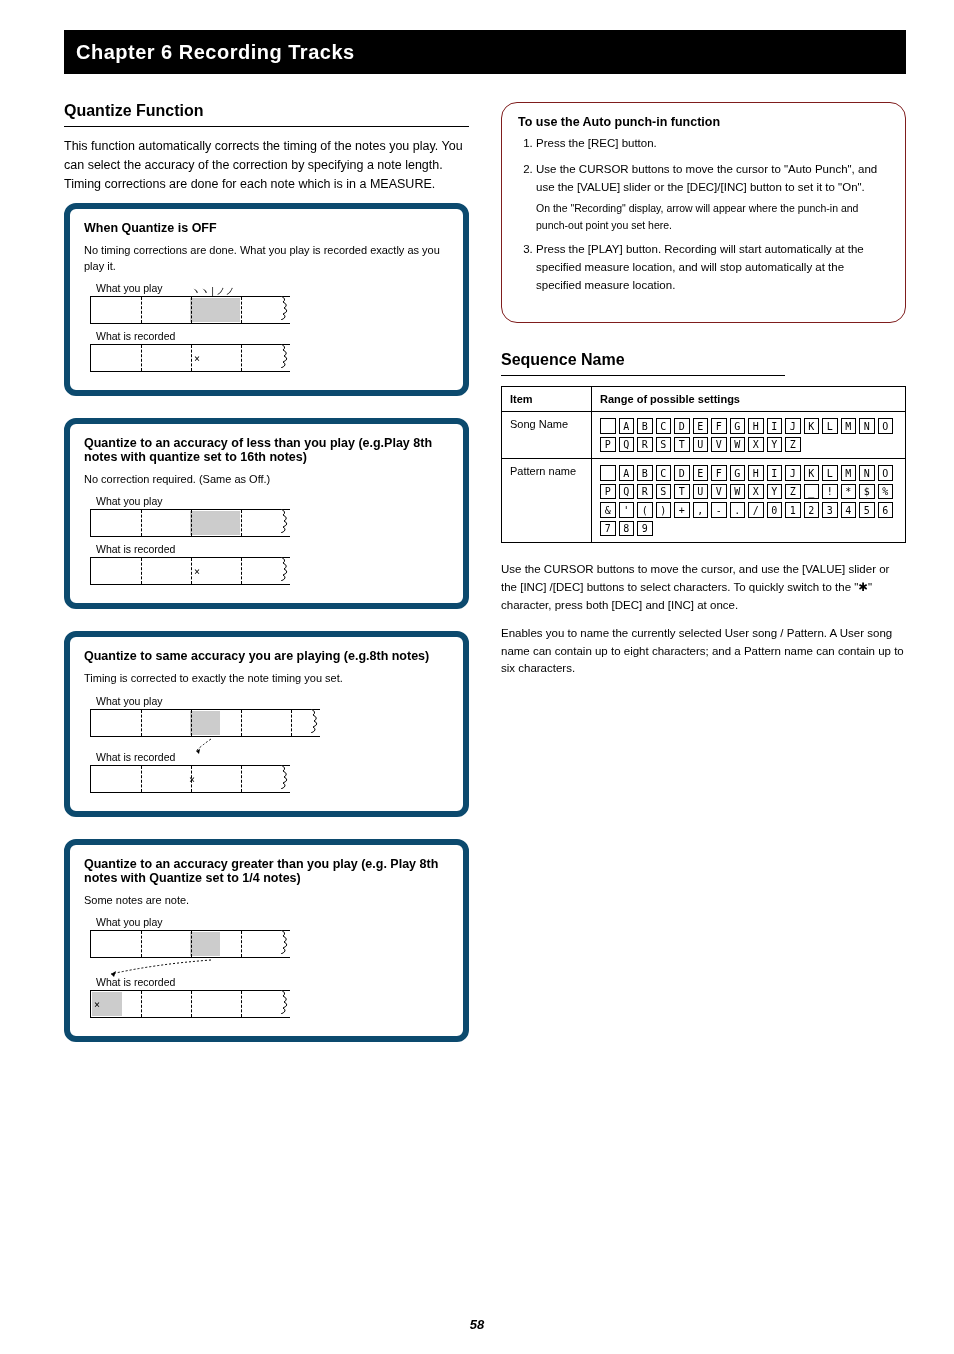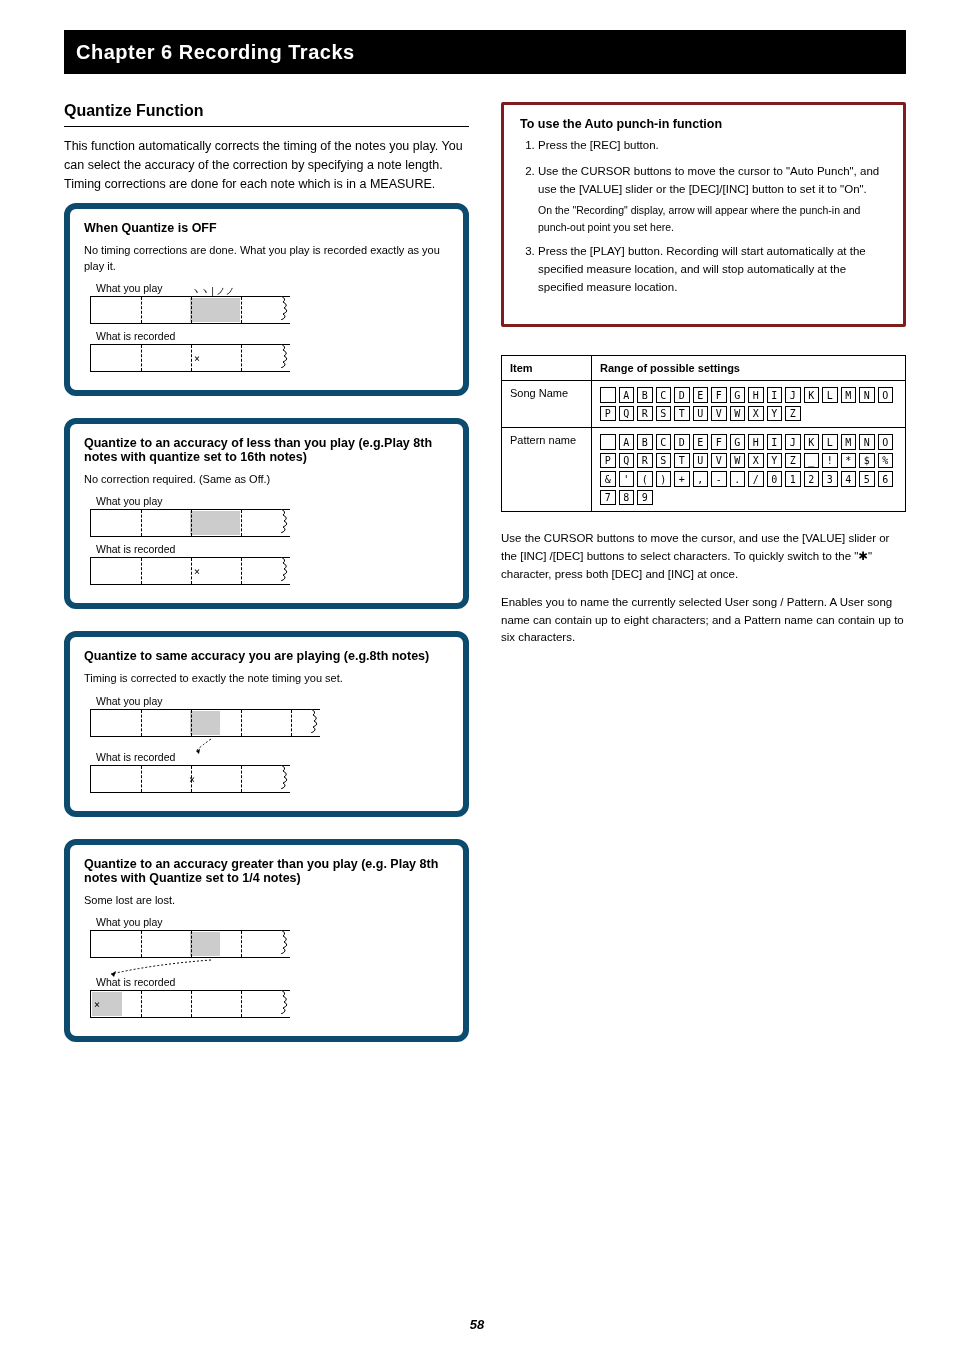--- a/index.html
+++ b/index.html
@@ -22,21 +22,21 @@
   .tape-wrap { margin-left: 6px; }
   .tape { position: relative; border: 1px solid #000; border-right: none; height: 28px; width: 200px; background: #fff; }
   .tape .div { position: absolute; top: 0; bottom: 0; width: 0; border-left: 1px dashed #000; }
   .tape .rend { position: absolute; right: -1px; top: -1px; bottom: -1px; width: 10px; }
   .tape .shade { position: absolute; top: 1px; bottom: 1px; background: #ccc; }
   .tape .marks { position: absolute; font-size: 9px; top: -12px; }
   .tape .xmark { position: absolute; top: 50%; transform: translateY(-50%); font-size: 10px; font-family: monospace; }
   .panel svg.arrow { display: block; margin: 0 0 0 6px; }
 
   
-  .autopunch { border: 3px solid #7f1d1d; border-radius: 2px; padding: 12px 16px 20px 16px; margin-bottom: 28px; }
+  .autopunch { border: 1px solid #7f1d1d; border-radius: 16px; padding: 12px 16px 20px 16px; margin-bottom: 28px; }
   .autopunch .ptitle { font-weight: bold; font-size: 12.5px; margin-bottom: 6px; }
   .autopunch ol { margin-left: 18px; font-size: 11.5px; line-height: 1.55; }
   .autopunch li { margin-bottom: 8px; }
   .subnote { font-size: 10.5px; margin-top: 4px; margin-left: 0px; }
 
   
   .name-table { width: 100%; border-collapse: collapse; font-size: 11px; }
   .name-table th, .name-table td { border: 1px solid #000; padding: 6px 8px; vertical-align: top; text-align: left; }
   .name-table th { font-weight: bold; }
   .char-grid { display: flex; flex-wrap: wrap; gap: 3px; }
@@ -142,21 +142,21 @@
             <span class="xmark" style="left:98px;">×</span>
             <svg class="rend" viewBox="0 0 10 24" width="10" height="24">
                 <path d="M0 0 Q6 3 2 6 Q8 9 3 12 Q9 15 2 18 Q7 21 0 24" fill="#fff" stroke="#000" stroke-width="1"></path>
               </svg>
           </div>
         </div>
       </div>
 
       <div class="panel">
         <div class="ptitle">Quantize to an accuracy greater than you play (e.g. Play 8th notes with Quantize set to 1/4 notes)</div>
-        <div class="pdesc">Some lost are lost.</div>
+        <div class="pdesc">Some notes are note.</div>
         <div class="tape-wrap">
           <div class="rowlbl">What you play</div>
           <div class="tape">
             <div class="shade" style="left:99px;width:30px;"></div>
             <div class="div" style="left:50px;"></div>
             <div class="div" style="left:100px;"></div>
             <div class="div" style="left:150px;"></div>
             <svg class="rend" viewBox="0 0 10 24" width="10" height="24">
                 <path d="M0 0 Q6 3 2 6 Q8 9 3 12 Q9 15 2 18 Q7 21 0 24" fill="#fff" stroke="#000" stroke-width="1"></path>
               </svg>
@@ -187,20 +187,21 @@
         <ol>
           <li>Press the [REC] button.</li>
           <li>
             <span>Use the CURSOR buttons to move the cursor to "Auto Punch", and use the [VALUE] slider or the [DEC]/[INC] button to set it to "On".</span>
             <div class="subnote">On the "Recording" display, arrow will appear where the punch-in and punch-out point you set here.</div>
           </li>
           <li>Press the [PLAY] button. Recording will start automatically at the specified measure location, and will stop automatically at the specified measure location.</li>
         </ol>
       </div>
 
+      <div class="sec-title" style="width:70%;">Sequence Name</div>
 
       <table class="name-table">
         <tbody>
             <tr>
           <th style="width:90px;">Item</th>
           <th>Range of possible settings</th>
         </tr>
         <tr>
           <td>Song Name</td>
           <td>

